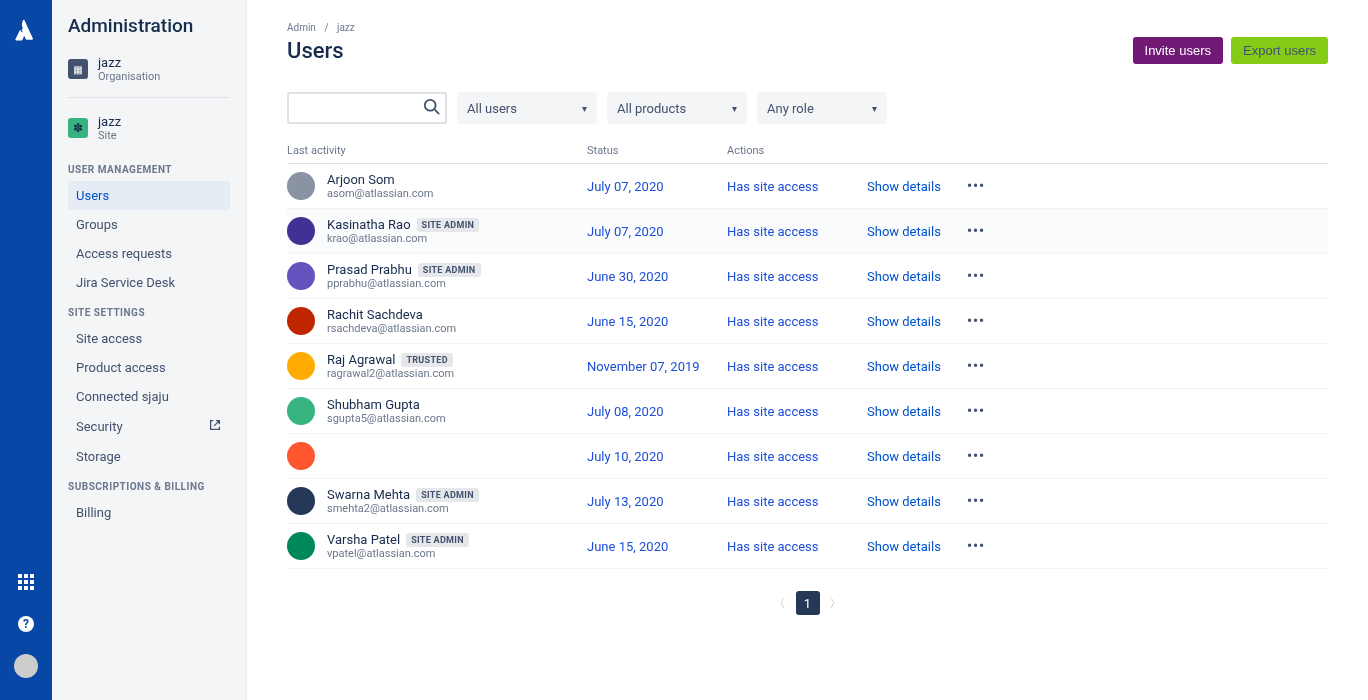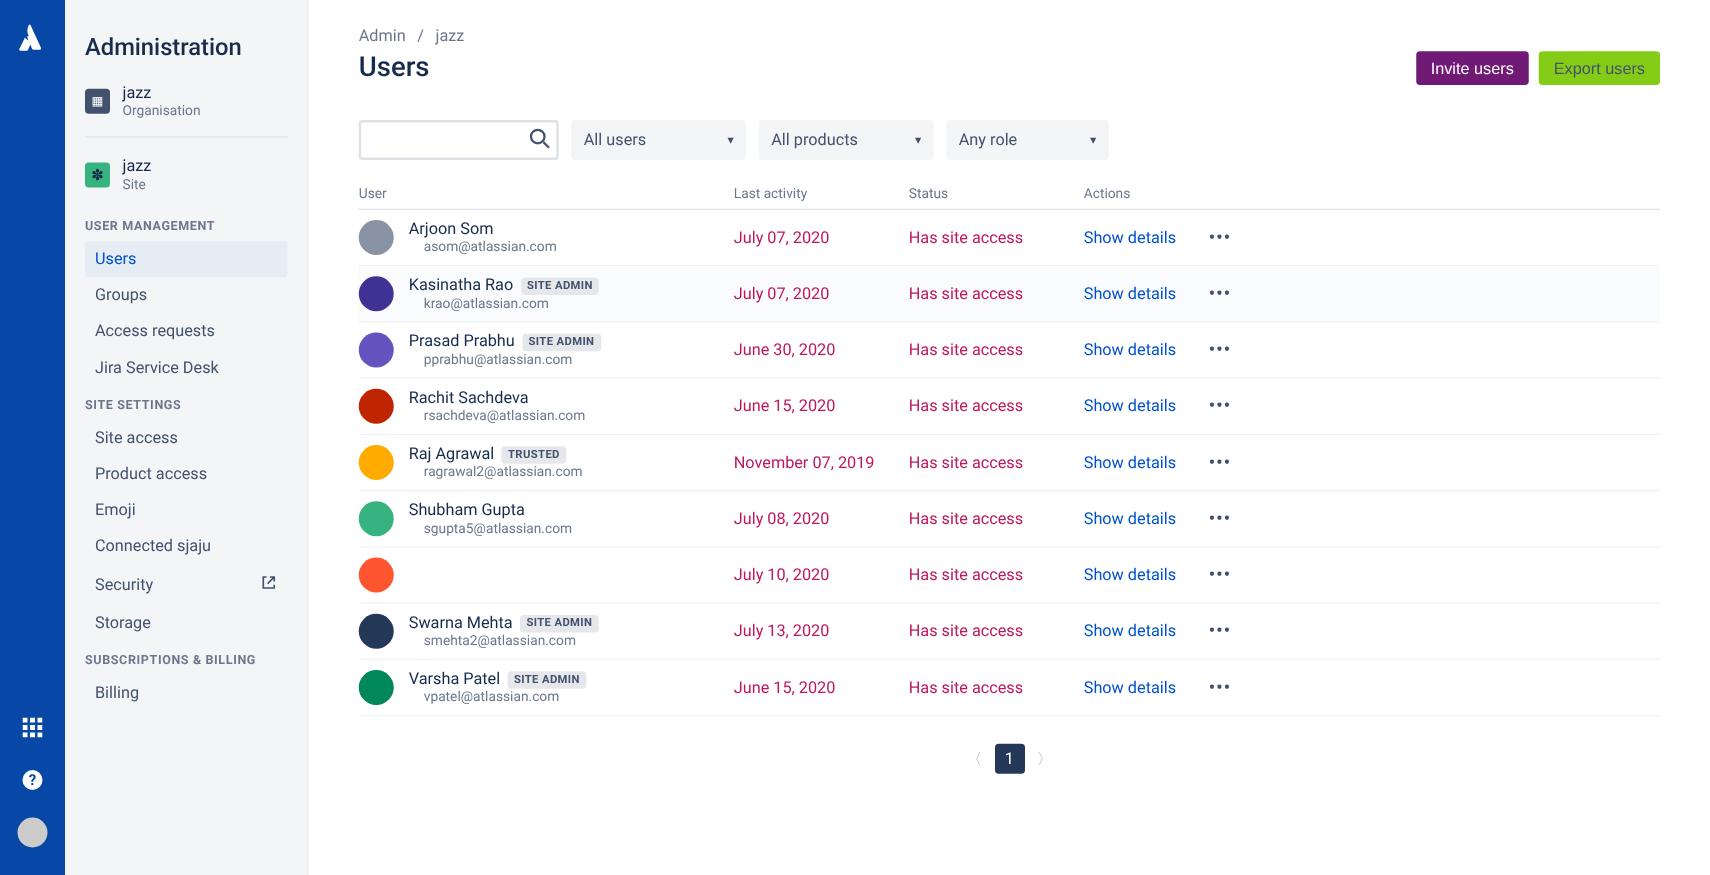--- a/index.html
+++ b/index.html
@@ -9,34 +9,34 @@
 
 .rail { width: 52px; background: #0747A6; display: flex; flex-direction: column; align-items: center; padding-top: 18px; }
 .rail-top { flex: 1; }
 .rail-logo svg { width: 24px; height: 24px; }
 .rail-bottom { display: flex; flex-direction: column; align-items: center; gap: 18px; padding-bottom: 22px; }
 .rail-icon { color: #fff; display: flex; align-items: center; justify-content: center; width: 24px; height: 24px; cursor: pointer; }
 .rail-avatar { width: 24px; height: 24px; border-radius: 50%; background: #ccc; }
 
 
 .sidebar { width: 195px; background: #F4F5F7; padding: 14px 16px; border-right: 1px solid #eee; overflow-y: auto; }
-.sidebar-title { font-size: 19px; font-weight: 500; color: #172B4D; margin-bottom: 14px; margin-top: 12px; }
+.sidebar-title { font-size: 19px; font-weight: 500; color: #172B4D; margin-bottom: 14px; }
 .org-block { display: flex; align-items: center; gap: 10px; padding: 4px 0 14px; border-bottom: 1px solid #e0e2e5; margin-bottom: 12px; }
 .org-icon { width: 20px; height: 20px; background: #42526E; border-radius: 3px; display: flex; align-items: center; justify-content: center; color: #fff; font-size: 10px; }
 .org-text .name { font-size: 13px; color: #172B4D; }
 .org-text .sub { font-size: 11px; color: #6B778C; }
 .site-block { display: flex; align-items: center; gap: 10px; padding: 4px 0 12px; margin-bottom: 8px; }
 .site-icon { width: 20px; height: 20px; background: #36B37E; border-radius: 3px; display:flex;align-items:center;justify-content:center;font-size:12px;}
 .section-label { font-size: 10px; font-weight: 700; color: #6B778C; letter-spacing: 0.5px; margin: 10px 0 6px; }
 .nav-item { display: flex; align-items: center; justify-content: space-between; padding: 7px 8px; font-size: 13px; color: #42526E; cursor: pointer; border-radius: 3px; }
 .nav-item.active { background: #e6ecf3; color: #0052CC; }
 
 
 .main { flex: 1; padding: 22px 40px; overflow-y: auto; }
-.breadcrumb { font-size: 13px; color: #6B778C; margin-bottom: 4px; }
+.breadcrumb { font-size: 10px; color: #6B778C; margin-bottom: 4px; }
 .breadcrumb a { color: #6B778C; text-decoration: none; }
 .breadcrumb .sep { margin: 0 6px; }
 .header-row { display: flex; justify-content: space-between; align-items: center; margin-bottom: 28px; }
 .page-title { font-size: 22px; font-weight: 500; }
 .header-actions { display: flex; gap: 8px; }
 .btn { padding: 6px 12px; font-size: 13px; border-radius: 3px; border: none; cursor: pointer; }
 .btn-primary { background: #701a75; color: #fff; }
 .btn-secondary { background: #84cc16; color: #42526E; }
 
 
@@ -50,23 +50,23 @@
 
 
 .table { width: 100%; }
 .thead, .trow { display: grid; grid-template-columns: 300px 140px 140px 100px 40px; align-items: center; }
 .thead { font-size: 11px; color: #6B778C; padding-bottom: 6px; border-bottom: 1px solid #e0e2e5; }
 .trow { padding: 8px 0; border-bottom: 1px solid #f1f2f4; }
 .trow.hover { background: #fafbfc; }
 .user-cell { display: flex; align-items: flex-start; gap: 12px; }
 .avatar { width: 28px; height: 28px; border-radius: 50%; background: #888; flex-shrink: 0; }
 .user-info .uname { font-size: 13px; color: #172B4D; display: flex; align-items: center; gap: 6px; }
-.user-info .uemail { font-size: 11px; color: #6B778C; margin-left: 12px; }
+.user-info .uemail { font-size: 11px; color: #6B778C; }
 .badge { font-size: 9px; font-weight: 700; background: #e6e7ea; color: #42526E; padding: 2px 5px; border-radius: 3px; letter-spacing: 0.3px; }
-.cell { font-size: 13px; color: #be185d; }
+.cell { font-size: 13px; color: #1d4ed8; }
 .link { color: #0052CC; cursor: pointer; font-size: 13px; }
 .more { color: #42526E; cursor: pointer; letter-spacing: 1px; font-weight: bold; }
 
 
 .pagination { display: flex; justify-content: center; align-items: center; gap: 10px; margin-top: 22px; }
 .page-btn { width: 24px; height: 24px; display: flex; align-items: center; justify-content: center; border-radius: 3px; font-size: 13px; color: #6B778C; cursor: pointer; }
 .page-btn.active { background: #253858; color: #fff; }
 .page-arrow { color: #A5ADBA; cursor: pointer; font-size: 12px; }
 </style>
 </head>
@@ -125,21 +125,20 @@
 
     <div class="section-label">USER MANAGEMENT</div>
     <div class="nav-item active">Users</div>
     <div class="nav-item">Groups</div>
     <div class="nav-item">Access requests</div>
     <div class="nav-item">Jira Service Desk</div>
 
     <div class="section-label">SITE SETTINGS</div>
     <div class="nav-item">Site access</div>
     <div class="nav-item">Product access</div>
-    <div class="nav-item">Emoji</div>
     <div class="nav-item">Connected sjaju</div>
     <div class="nav-item">
       <span>Security</span>
       <span><svg width="14" height="14" viewBox="0 0 16 16" fill="none" stroke="#42526E" stroke-width="1.5">
             <path d="M6 3H3v10h10V10M9 3h4v4M13 3L7 9"></path>
           </svg></span>
     </div>
     <div class="nav-item">Storage</div>
 
     <div class="section-label">SUBSCRIPTIONS &amp; BILLING</div>
@@ -179,21 +178,20 @@
         <span class="chev">▾</span>
       </div>
       <div class="filter-select">
         <span>Any role</span>
         <span class="chev">▾</span>
       </div>
     </div>
 
     <div class="table">
       <div class="thead">
-        <div>User</div>
         <div>Last activity</div>
         <div>Status</div>
         <div>Actions</div>
         <div></div>
       </div>
       <div id="tbody">
           <div class="trow">
     <div class="user-cell">
       <div class="avatar" style="background:#8993A4"></div>
       <div class="user-info">

